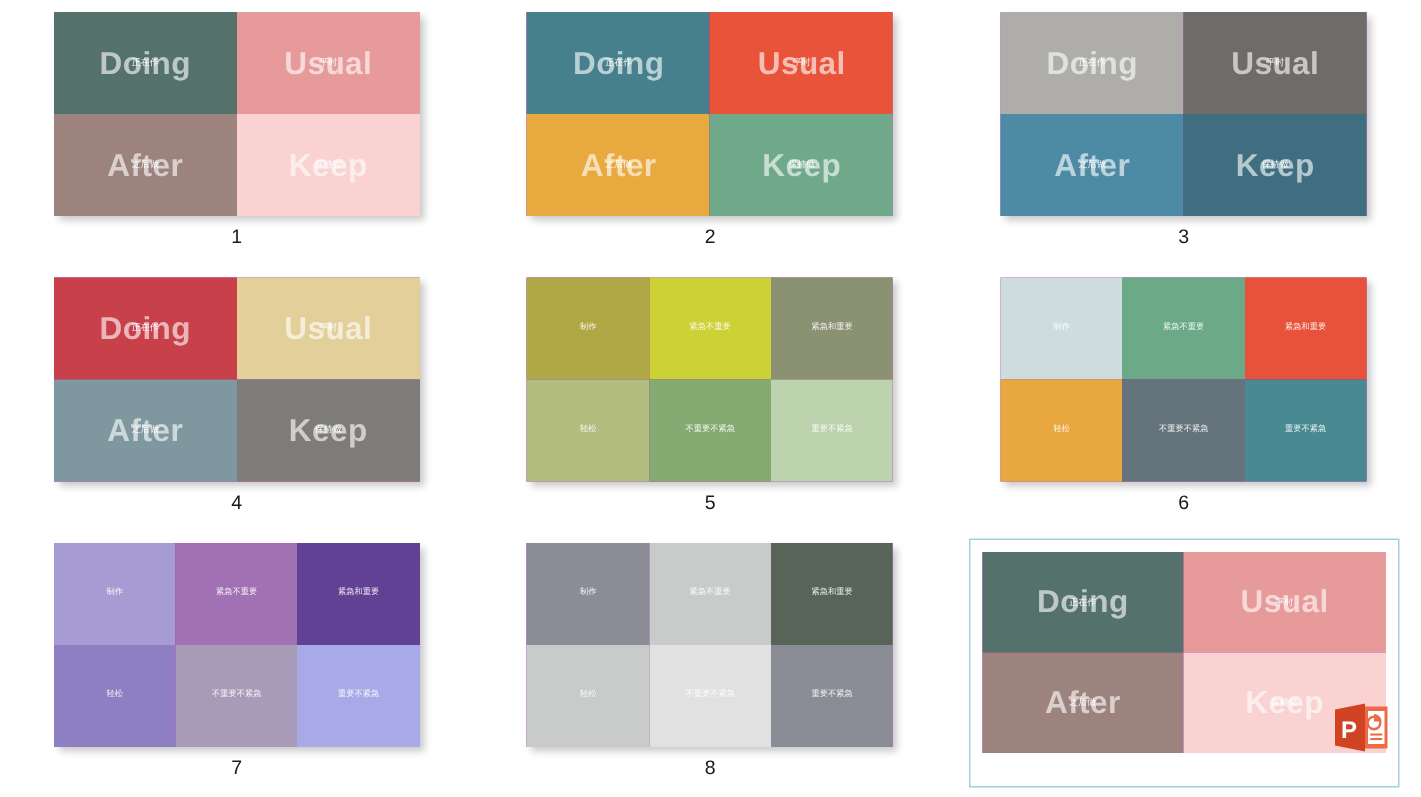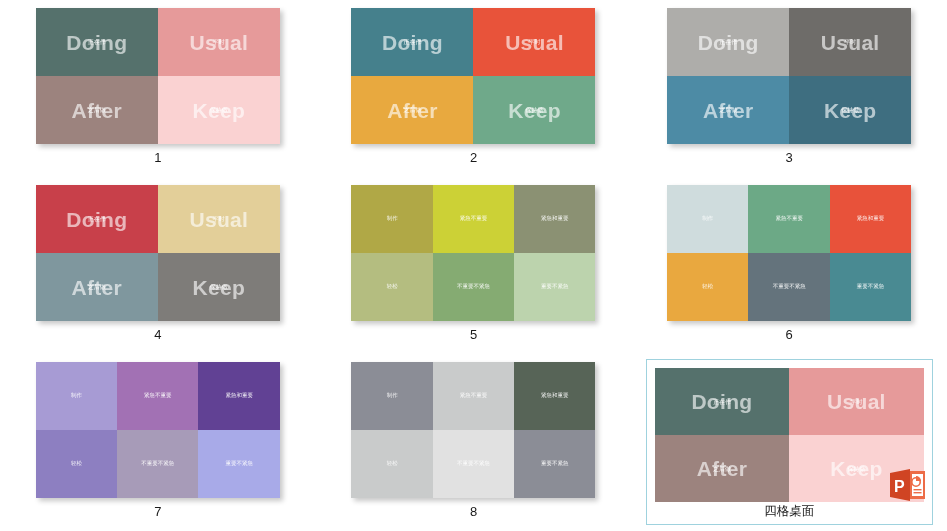--- a/index.html
+++ b/index.html
@@ -323,16 +323,15 @@
   <svg class="ppt-icon" viewBox="0 0 38 38" xmlns="http://www.w3.org/2000/svg">
     <path d="M2 7 L22 3 L22 35 L2 31 Z" fill="#d04423"></path>
     <rect x="22" y="5" width="15" height="28" fill="#ed6c47"></rect>
     <rect x="24" y="8" width="11" height="22" fill="#ffffff"></rect>
     <path d="M28 10 a5 5 0 0 1 5 5 h-5 z" fill="#ed6c47"></path>
     <circle cx="28" cy="16" r="4.2" fill="none" stroke="#ed6c47" stroke-width="1.6"></circle>
     <rect x="25.5" y="23" width="8" height="1.4" fill="#ed6c47"></rect>
     <rect x="25.5" y="26" width="8" height="1.4" fill="#ed6c47"></rect>
     <text x="6" y="26" font-family="Liberation Sans, sans-serif" font-size="16" font-weight="bold" fill="#ffffff">P</text>
   </svg>
-<div class="caption">四格桌面</div>
       </div>
     </div>
   </div>
 
 </body></html>

